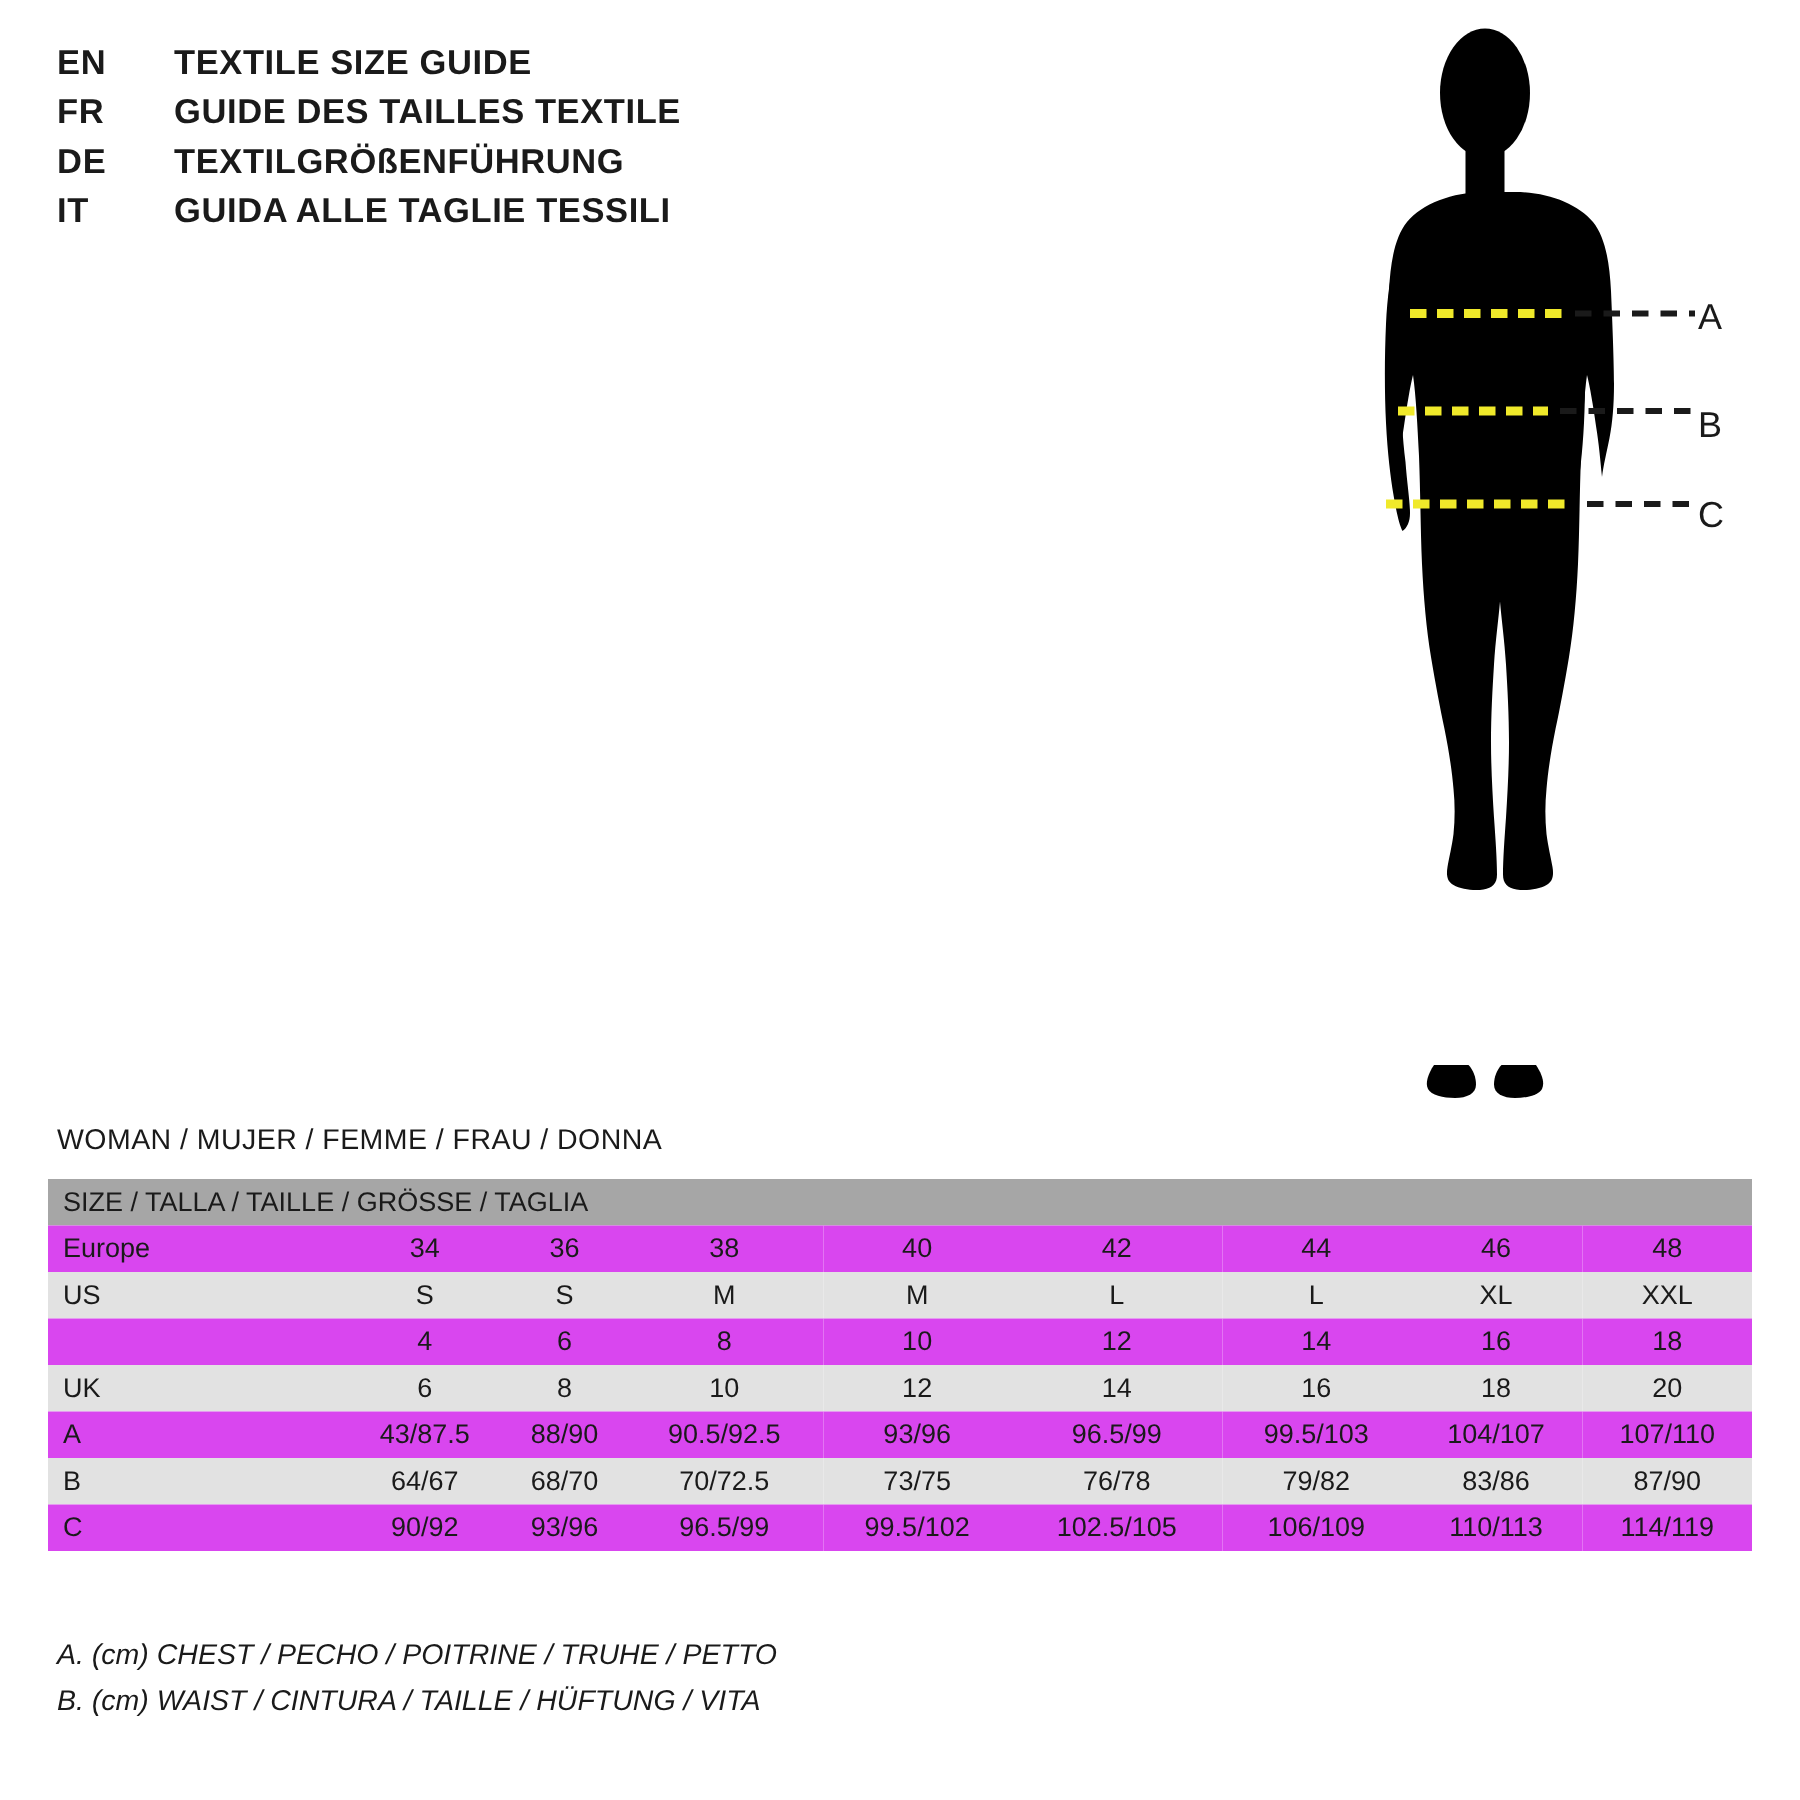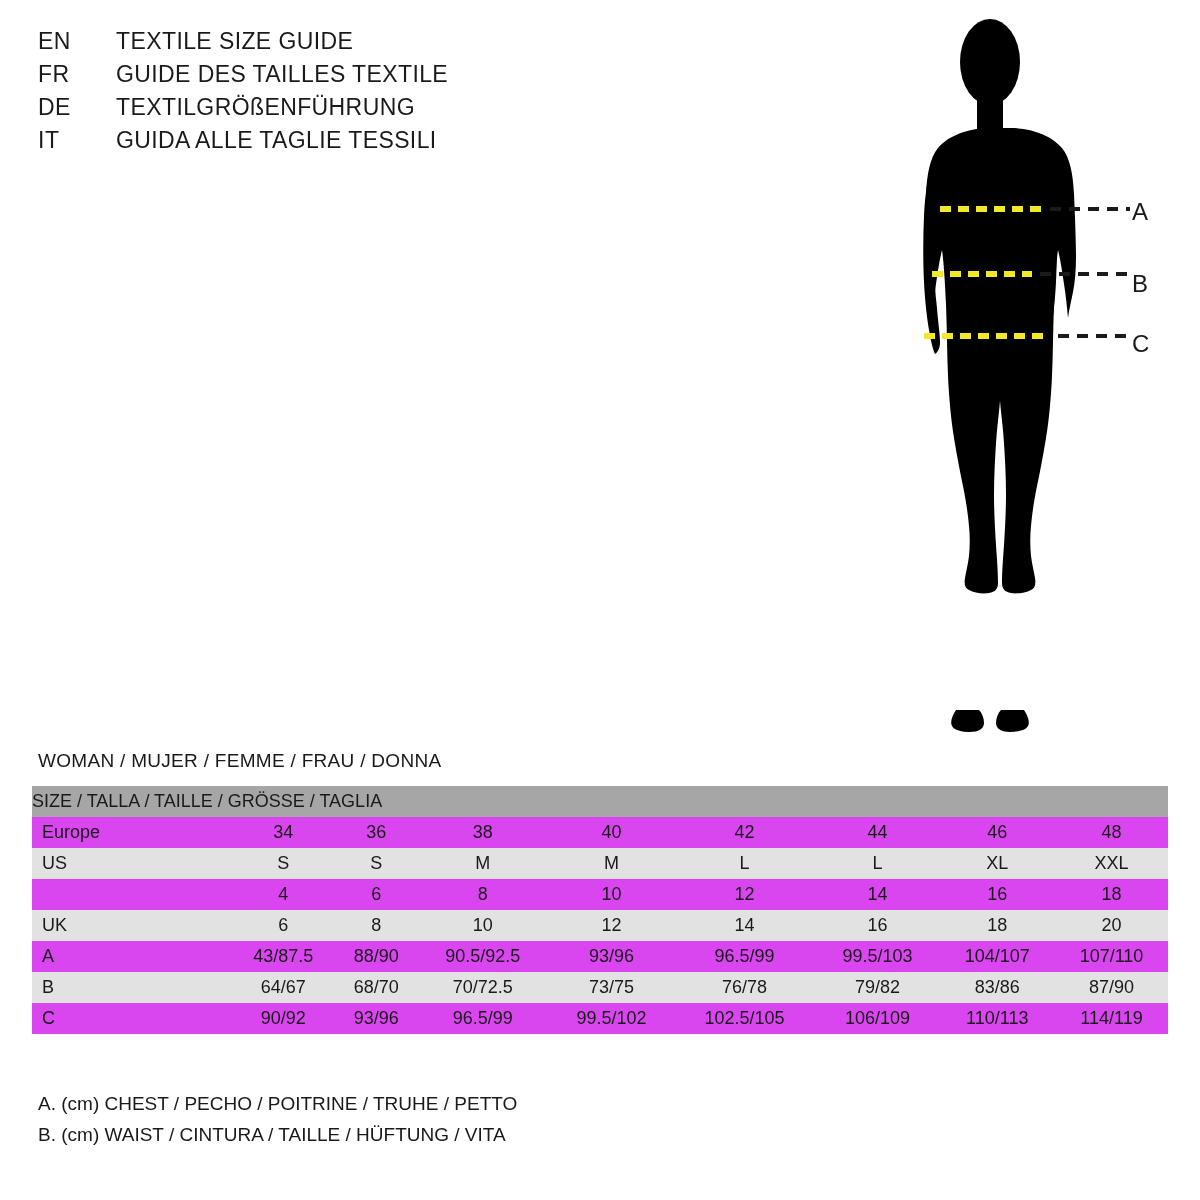--- a/index.html
+++ b/index.html
@@ -15,20 +15,21 @@
     color: #1a1a1a;
     overflow: hidden;
   }
 
   
   .title-block {
     position: absolute;
     left: 38px;
     top: 28px;
     width: 560px;
+    font-weight: bold;
   }
   .title-row {
     display: flex;
     align-items: baseline;
     height: 33px;
   }
   .title-lang {
     width: 78px;
     flex: 0 0 78px;
     font-size: 23px;
@@ -94,33 +95,35 @@
   .size-table .rowhead {
     text-align: left;
     padding-left: 10px;
     width: 188px;
   }
   .size-table tr.header-row {
     background: #a6a6a6;
   }
   .size-table tr.header-row th {
     text-align: left;
+    padding-left: 10px;
     font-size: 18px;
   }
   .size-table tr.band-light { background: #d946ef; }
   .size-table tr.band-dark  { background: #e2e2e2; }
 
   
   .footnotes {
     position: absolute;
     left: 38px;
     top: 1088px;
     font-size: 19px;
     line-height: 31px;
     color: #1a1a1a;
+    font-style: italic;
   }
   .footnote { white-space: nowrap; }
 </style>
 </head>
 <body>
 
 <div class="title-block">
   <div class="title-row">
     <span class="title-lang">EN</span>
     <span class="title-text">TEXTILE SIZE GUIDE</span>

